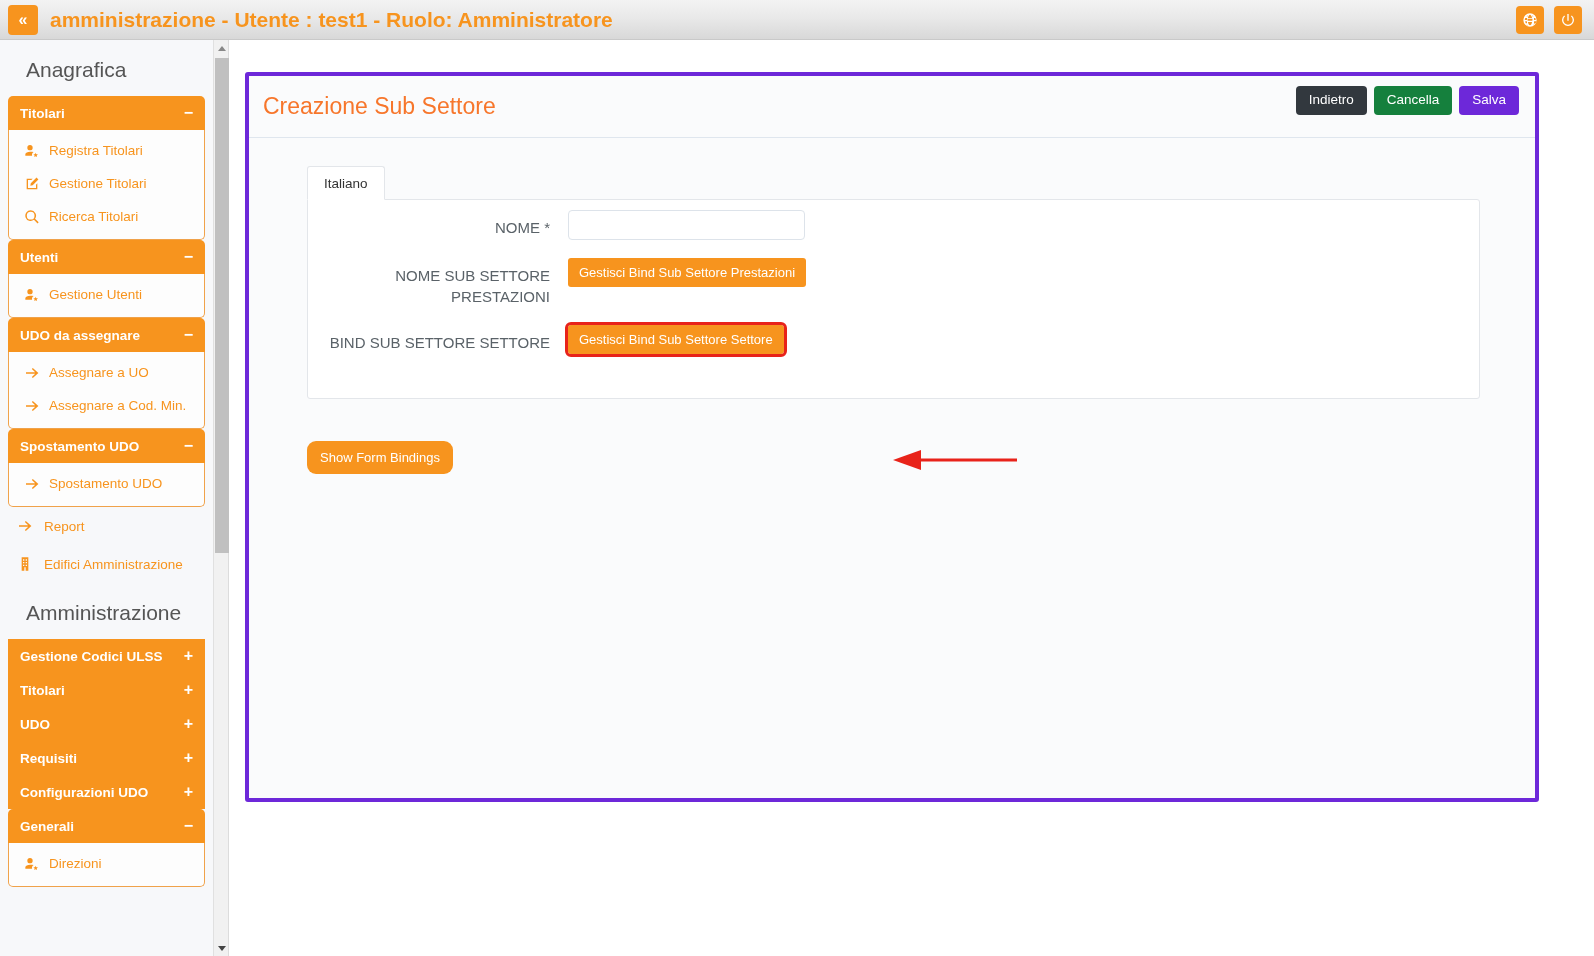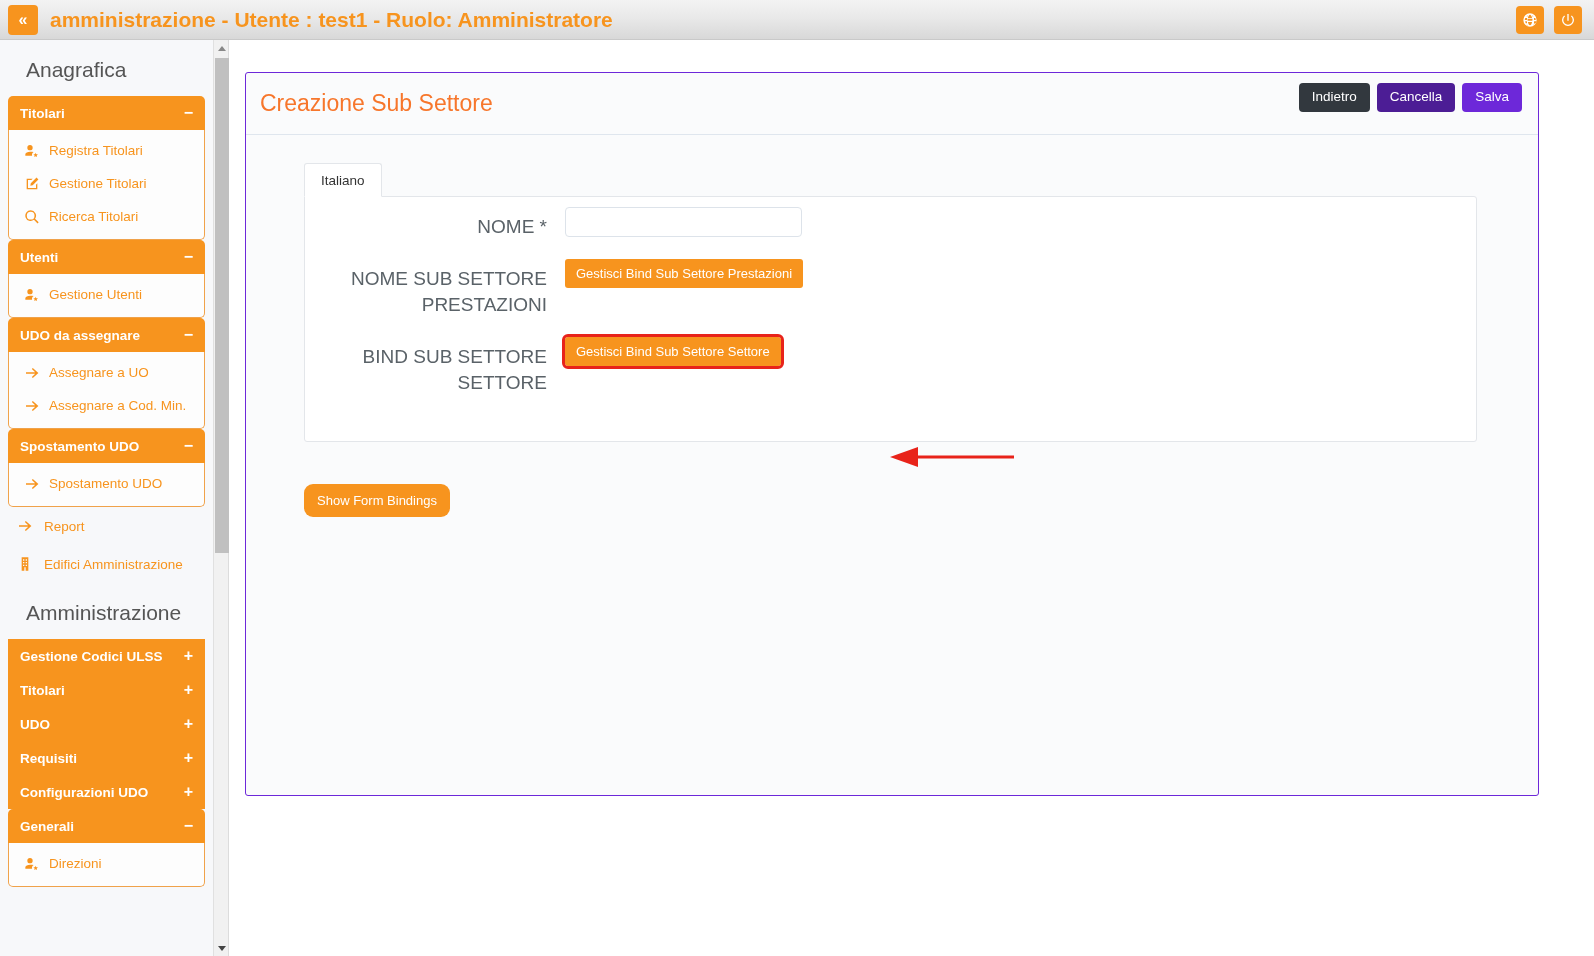--- a/index.html
+++ b/index.html
@@ -130,21 +130,21 @@
   .main {
     position: absolute; left: 231px; top: 40px;
     width: 1363px; height: 916px;
     background: #ffffff;
     overflow: hidden;
   }
   .content-card {
     position: absolute; left: 14px; top: 32px;
     width: 1294px;
     background: #fafbfc;
-    border: 1px solid #6d28d9;
+    border: 4px solid #6d28d9;
     border-radius: 3px;
   }
   .card-head {
     position: relative;
     height: 62px;
     border-bottom: 1px solid #dfe6ee;
     display: flex; align-items: center;
   }
   .page-title {
     color: #f7762b; font-size: 23px; padding-left: 14px;
@@ -154,21 +154,21 @@
     display: flex; gap: 7px;
   }
   .btn {
     border: none; border-radius: 4px;
     font-family: "Liberation Sans", sans-serif;
     font-size: 13.5px; color: #fff;
     padding: 7px 13px; cursor: pointer;
     line-height: 1.1;
   }
   .btn-dark { background: #32383e; }
-  .btn-gray { background: #4c1d95; }
+  .btn-gray { background: #15803d; }
   .btn-save { background: #6d28d9; }
 
   .card-body { padding: 28px 0 34px 0; min-height: 660px; }
 
   
   .tab-wrap { position: relative; margin-left: 58px; width: 1173px; }
   .tab-strip { display: flex; position: relative; z-index: 2; }
   .tab {
     background: #ffffff;
     border: 1px solid #e3e6ea;
@@ -188,21 +188,21 @@
   }
 
   .form-row {
     display: flex; align-items: flex-start;
     margin-bottom: 18px;
   }
   .form-label {
     width: 260px; flex: 0 0 260px;
     text-align: right;
     padding-right: 18px; padding-top: 7px;
-    color: #5a6268; font-size: 19px;
+    color: #5a6268; font-size: 15px;
     line-height: 1.4;
   }
   .form-field { flex: 1 1 auto; }
   .text-input {
     width: 237px; height: 30px;
     border: 1px solid #dde3ea;
     border-radius: 4px;
     background: #fff;
     font-family: "Liberation Sans", sans-serif;
     font-size: 13.5px; color: #333;

